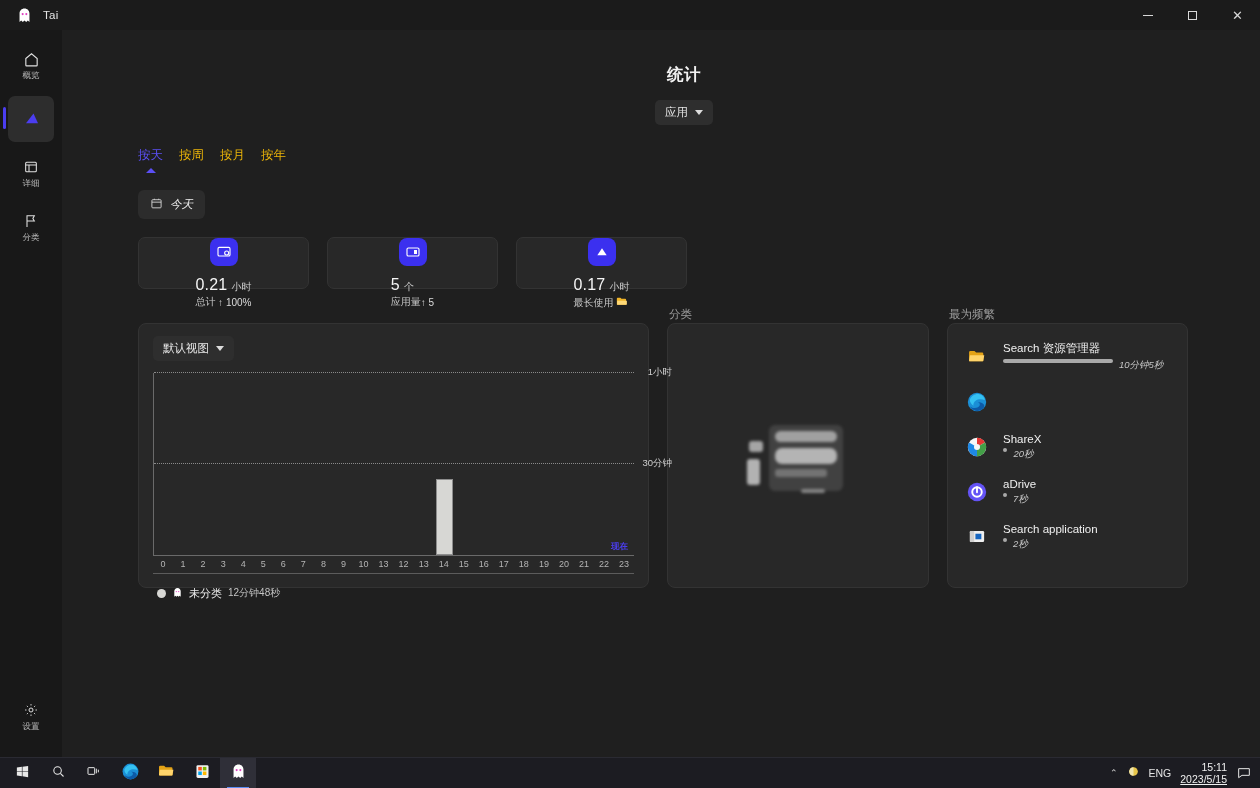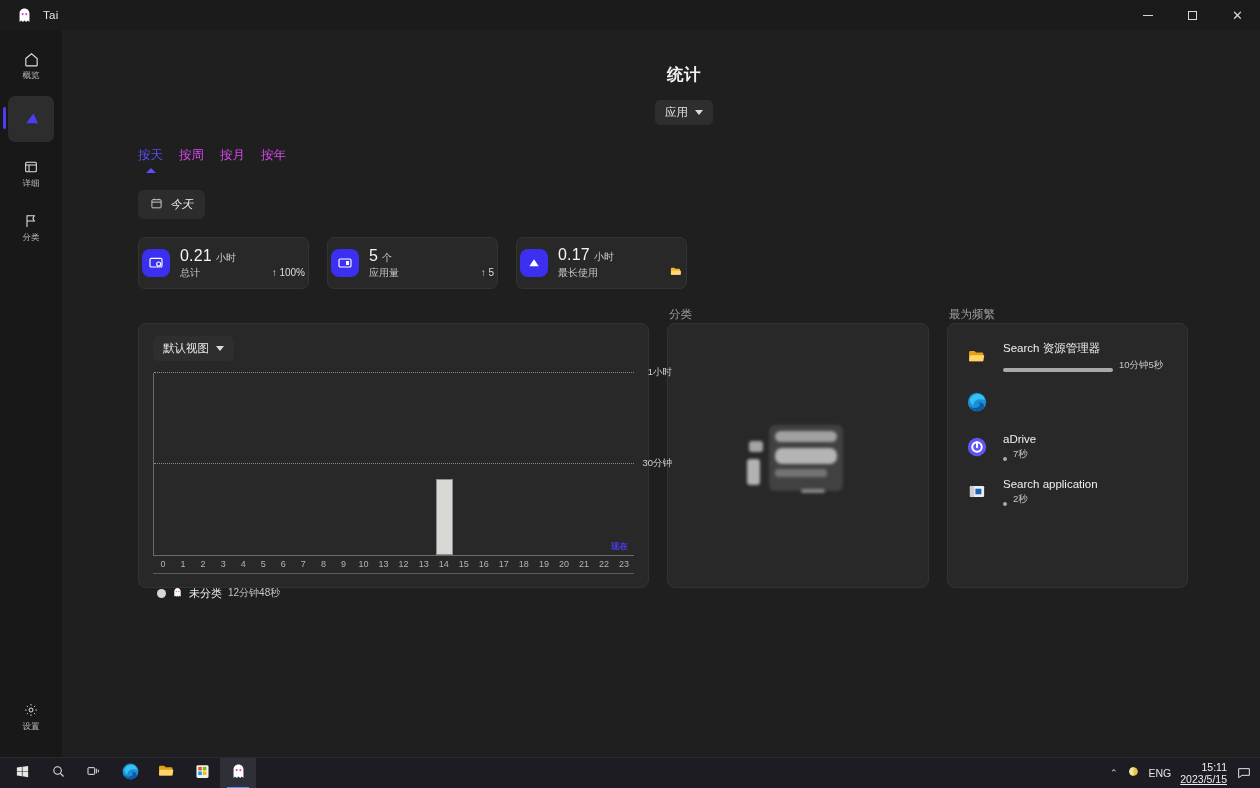--- a/index.html
+++ b/index.html
@@ -76,41 +76,42 @@
   .page-head { display: flex; align-items: center; gap: 14px; flex-direction: column; }
   .page-title { font-size: 16.5px; color: #f2f2f2; font-weight: 600; letter-spacing: .5px; }
   .chip {
     background: #2e2e2e; border-radius: 5px; padding: 5px 10px;
     display: inline-flex; align-items: center; gap: 7px;
     font-size: 11.5px; color: #e8e8e8; cursor: pointer;
   }
   .caret { width: 0; height: 0; border-left: 4.5px solid transparent; border-right: 4.5px solid transparent; border-top: 5px solid #dcdcdc; display:block; }
 
   .tabs { display: flex; gap: 16px; margin-top: 22px; }
-  .tab { position: relative; font-size: 12.5px; color: #d946ef; padding-bottom: 8px; cursor: pointer; }
+  .tab { position: relative; font-size: 12.5px; color: #eab308; padding-bottom: 8px; cursor: pointer; }
   .tab.active { color: #5b4ff5; }
   .tab.active::after {
     content: ""; position: absolute; left: 50%; transform: translateX(-50%);
     bottom: -1px; width: 0; height: 0;
     border-left: 5px solid transparent; border-right: 5px solid transparent;
     border-bottom: 5px solid #5b4ff5;
   }
 
   .today-btn {
     margin-top: 18px; background: #2c2c2c; border-radius: 6px;
     padding: 7px 12px; display: inline-flex; align-items: center; gap: 7px;
     font-size: 11.5px; color: #ededed; cursor: pointer; font-style: italic;
   }
 
   
   .cards { display: flex; gap: 18px; margin-top: 18px; }
   .card {
     width: 171px; height: 52px; background: #282828; border: 1px solid #333;
-    border-radius: 7px; display: flex; align-items: center; padding: 0 3px; gap: 10px;
+    border-radius: 7px; display: flex; align-items: center; padding: 0 10px; gap: 10px;
     cursor: pointer;
+    flex-direction: column;
   }
   .card-ico {
     width: 28px; height: 28px; border-radius: 8px; background: #3b30ef;
     display: flex; align-items: center; justify-content: center; flex: 0 0 28px;
   }
   .card-main { flex: 1; min-width: 0; }
   .card-l1 { display: flex; align-items: baseline; gap: 4px; }
   .card-num { font-size: 16px; color: #f5f5f5; font-weight: 400; letter-spacing: .2px; }
   .card-unit { font-size: 10px; color: #cfcfcf; }
   .card-l2 { display: flex; align-items: center; justify-content: space-between; margin-top: 1px; }
@@ -166,21 +167,21 @@
   }
 
   
   .freq-row {
     display: flex; align-items: center; gap: 11px;
     height: 45px; padding: 0 6px; border-radius: 6px; cursor: pointer;
   }
   .freq-ico { width: 30px; height: 30px; border-radius: 5px; flex: 0 0 30px; display:flex; align-items:center; justify-content:center; }
   .freq-main { flex: 1; min-width: 0; }
   .freq-name { font-size: 11.5px; color: #f0f0f0; white-space: nowrap; overflow: hidden; text-overflow: ellipsis; }
-  .freq-meter { display: flex; align-items: flex-end; gap: 6px; margin-top: 3px; }
+  .freq-meter { display: flex; align-items: flex-start; gap: 6px; margin-top: 3px; font-style: italic; }
   .freq-bar { height: 4px; border-radius: 2px; background: #a9a9a9; }
   .freq-time { font-size: 9.5px; color: #c6c6c6; white-space: nowrap; }
 
   
   .taskbar {
     position: absolute; left: 0; bottom: 0; width: 1260px; height: 31px;
     background: #1c1c22; display: flex; align-items: center;
     border-top: 1px solid #2a2a32;
   }
   .tb-icons { display: flex; align-items: center; gap: 0; padding-left: 4px; }
@@ -509,20 +510,38 @@
                     </div>
                   </div>
                   <div class="freq-row">
                     <span class="freq-ico">
                       <svg viewBox="0 0 24 24" width="22" height="22">
                         <circle cx="12" cy="12" r="10" fill="#1b8fd6"></circle>
                         <path d="M4.2 9.5C6 5 10.5 2.6 14.6 3.6c3.5.8 5.8 3.6 6 6.6-3-1.7-7.5-1.6-10.1.4-2 1.5-2.7 3.6-2.4 5.6-2.3-1.6-4-4.3-3.9-6.7z" fill="#35c1f1"></path>
                         <path d="M8.6 20.8c-2.1-1-3.6-2.6-4.2-4.3.9 1 2.5 1.9 4.5 2 3 .2 5.6-1.4 6.1-3 .4-1.4-.5-2.6-2-3.1 3.5-.3 6.5 1.3 6.9 3.4.5 2.8-3 5.6-7.3 5.9-1.4.1-2.8-.2-4-.9z" fill="#0d5aa7"></path>
                       </svg>
                     </span>
+                  </div>
+                  <div class="freq-row">
+                    <span class="freq-ico">
+                      <svg viewBox="0 0 24 24" width="22" height="22">
+                        <circle cx="12" cy="12" r="10" fill="#f7f7f7"></circle>
+                        <path d="M12 2a10 10 0 0 1 8.7 5.1L12 12z" fill="#e53935"></path>
+                        <path d="M20.7 7.1A10 10 0 0 1 12 22l0-10z" fill="#43a047"></path>
+                        <path d="M12 22A10 10 0 0 1 3.3 7.1L12 12z" fill="#1e88e5"></path>
+                        <circle cx="12" cy="12" r="3.3" fill="#f7f7f7"></circle>
+                      </svg>
+                    </span>
+                    <div class="freq-main">
+                      <div class="freq-name">ShareX</div>
+                      <div class="freq-meter">
+                        <div class="freq-bar" style="width: 4.4px;"></div>
+                        <span class="freq-time">20秒</span>
+                      </div>
+                    </div>
                   </div>
                   <div class="freq-row">
                     <span class="freq-ico">
                       <svg viewBox="0 0 24 24" width="22" height="22">
                         <circle cx="12" cy="12" r="10" fill="#6453f5"></circle>
                         <circle cx="12" cy="12" r="5.2" fill="none" stroke="#ffffff" stroke-width="2.1"></circle>
                         <path d="M12 6.8v5.4" stroke="#ffffff" stroke-width="2.1" stroke-linecap="round"></path>
                       </svg>
                     </span>
                     <div class="freq-main">

